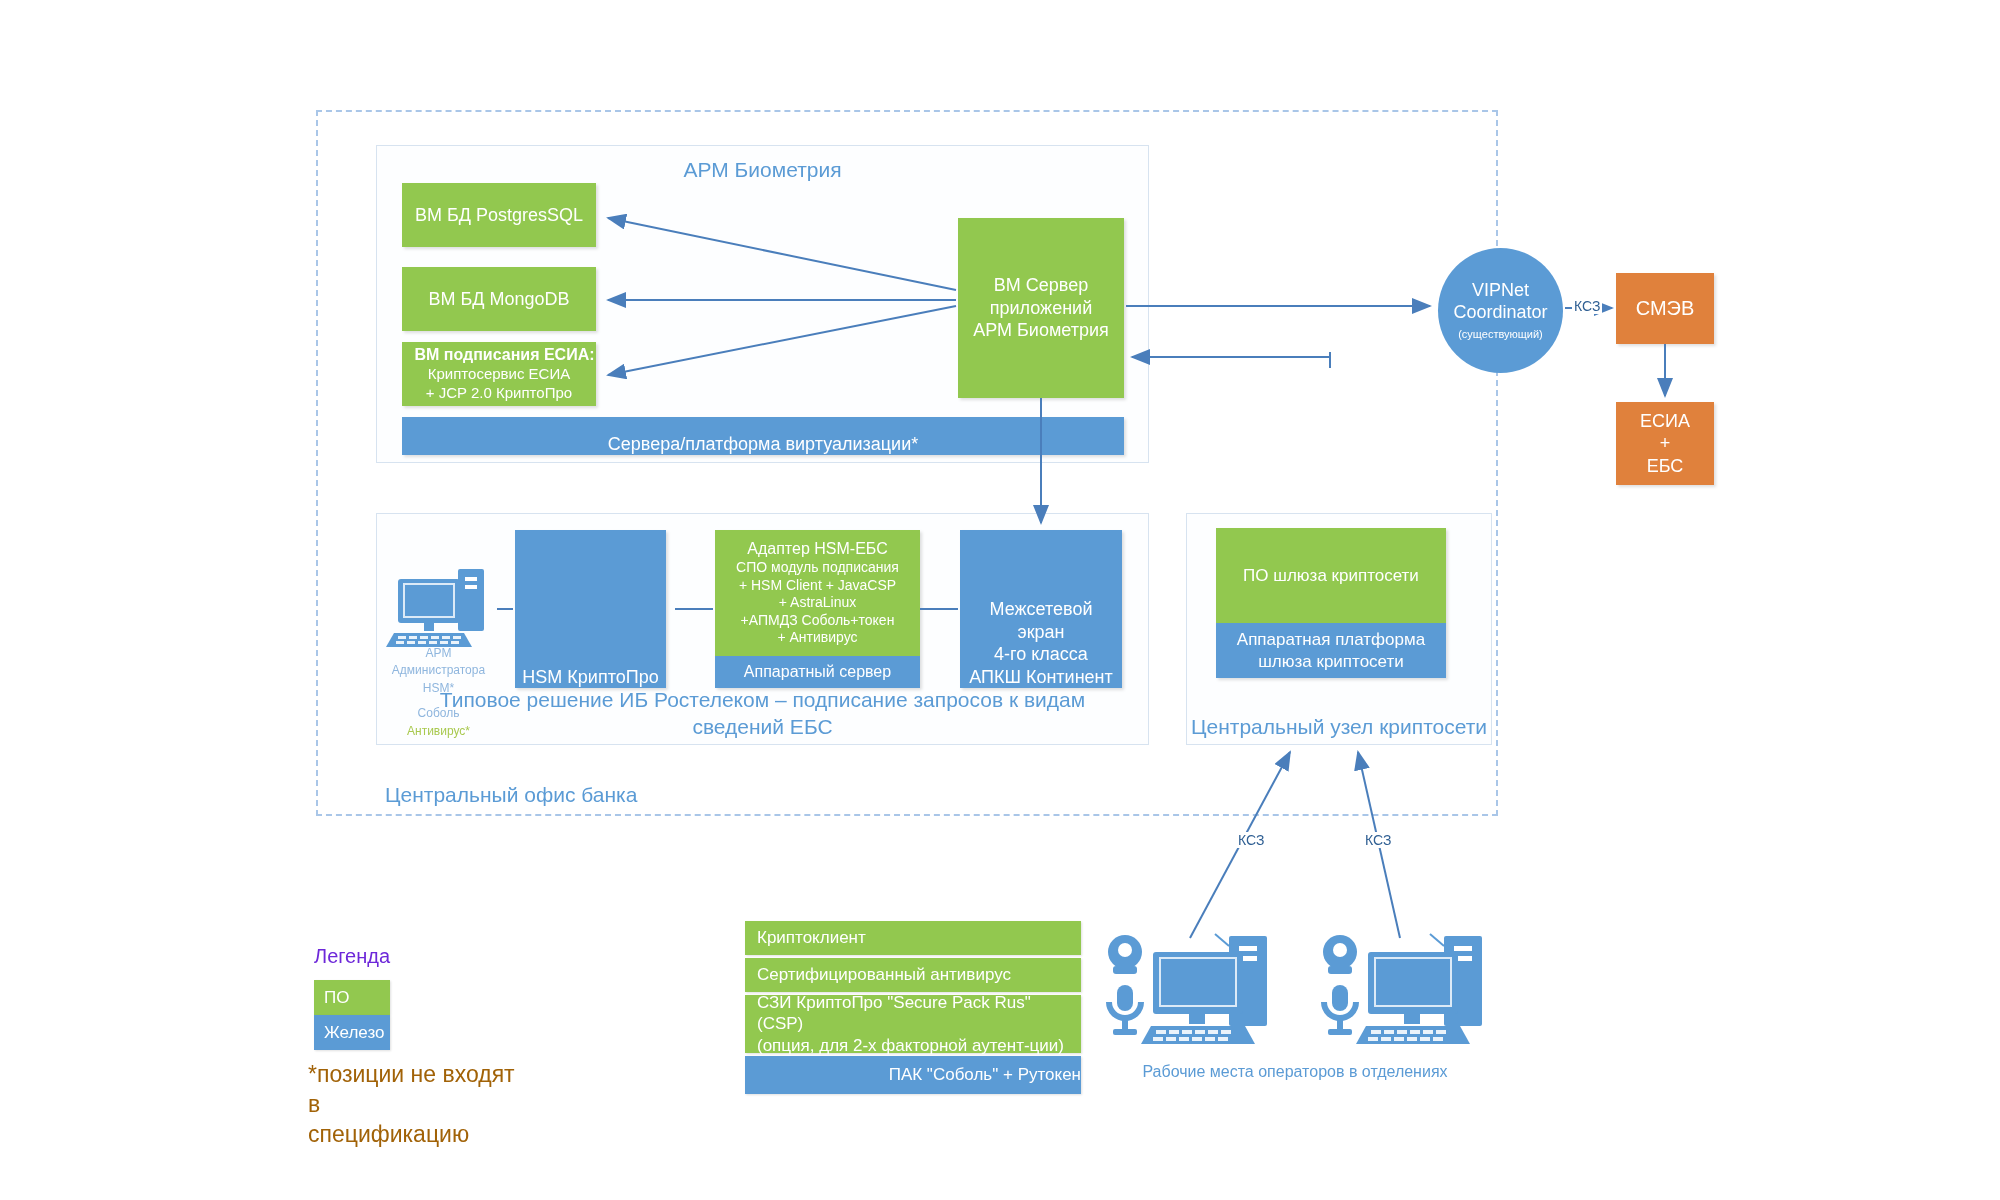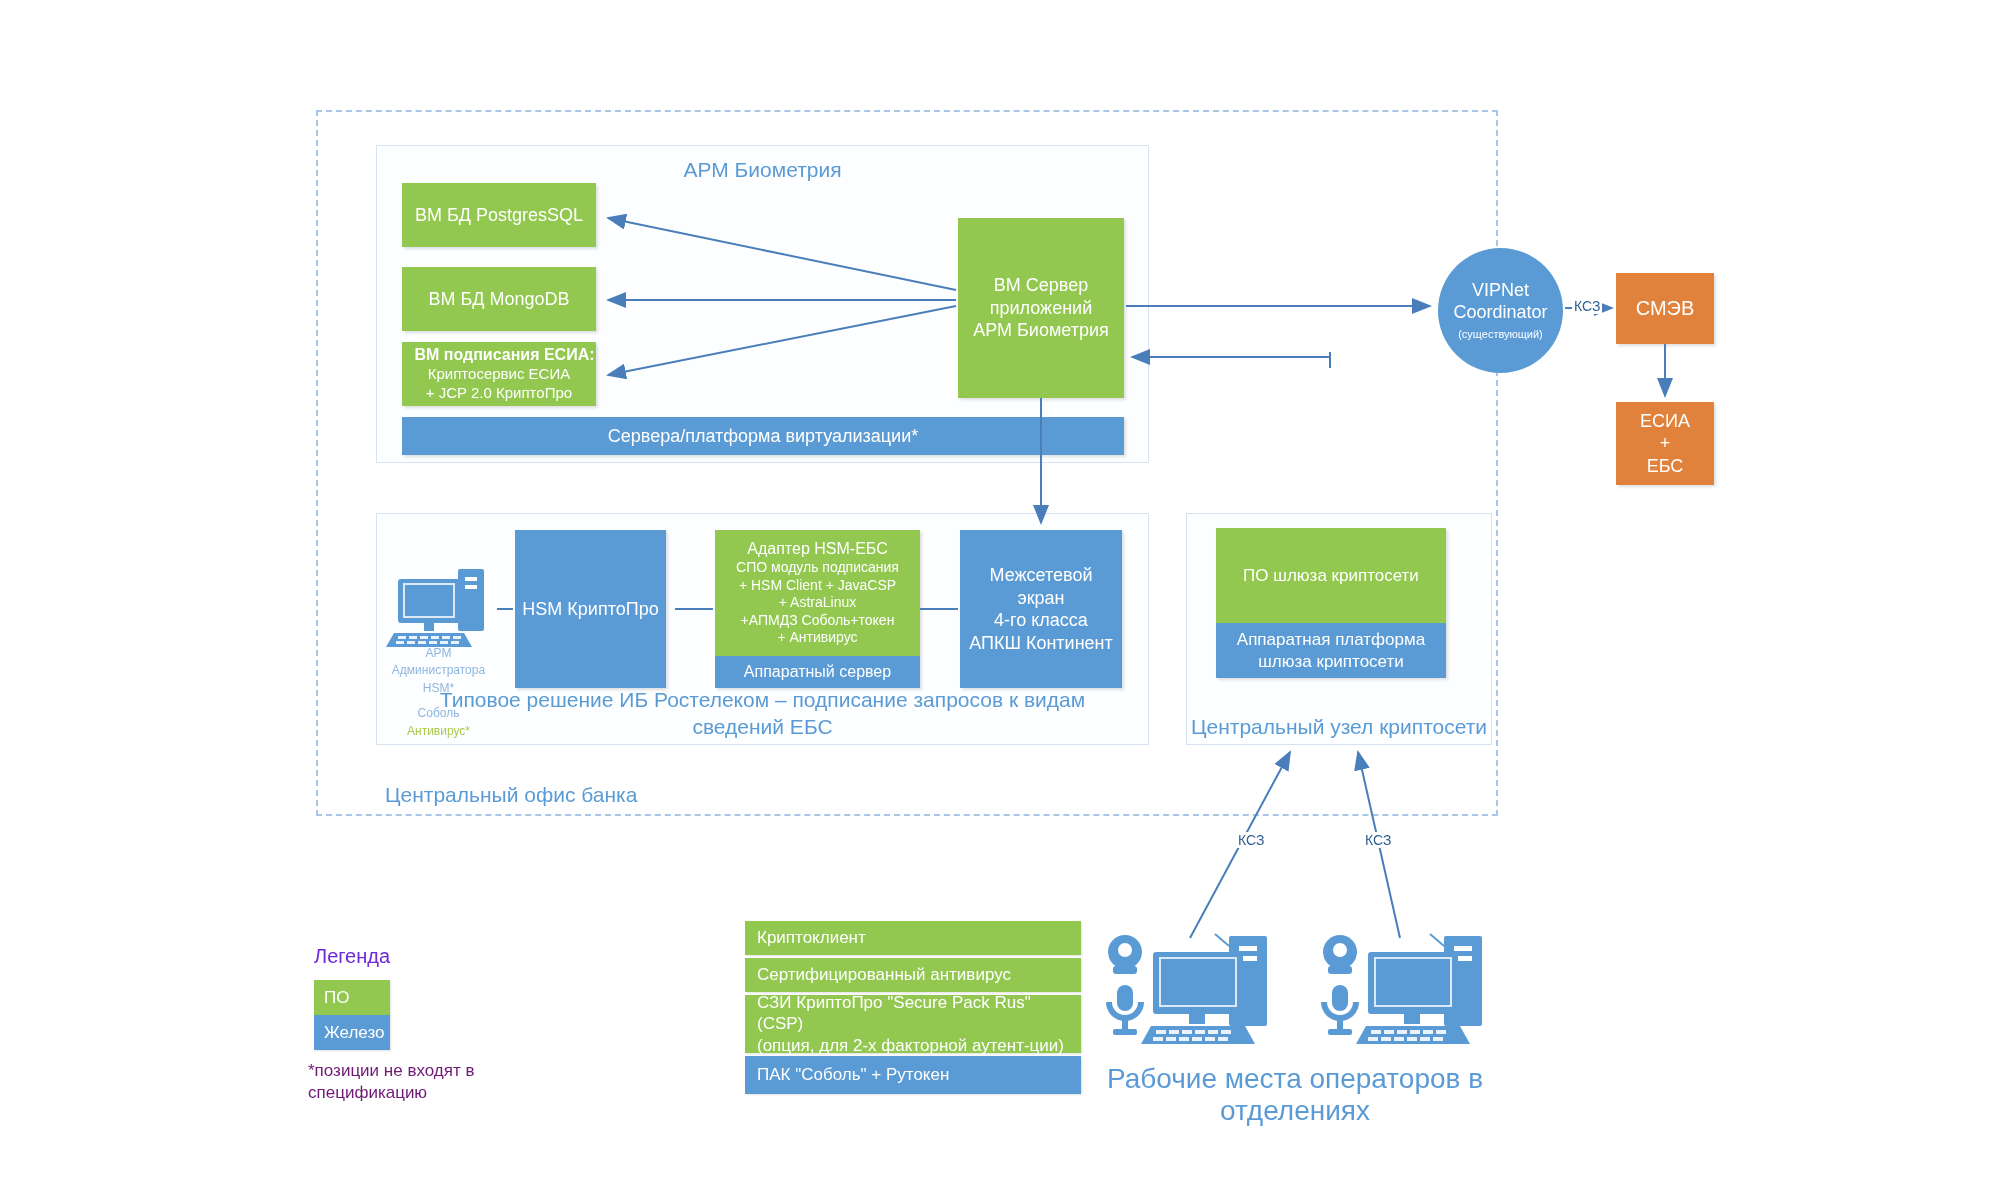--- a/index.html
+++ b/index.html
@@ -13,21 +13,21 @@
   .zone-solid{border:1px solid #D7E3F0;background:#FDFEFF;}
 
   .zone-label{color:#5B9BD5;font-size:21px;}
   .zone-label.center{text-align:center;}
 
   
   .box{display:flex;flex-direction:column;align-items:center;justify-content:center;
        text-align:center;color:#ffffff;line-height:1.25;
        box-shadow:2px 2px 3px rgba(0,0,0,0.13);}
   .green{background:#92C84F;}
-  .blue{background:#5B9BD5;}
+  .blue{background:#5B9BD5;justify-content:flex-end;}
   .orange{background:#E0813C;}
 
   .box .ttl{font-weight:bold;margin-left:11px;}
   .fs20{font-size:20px;}
   .fs18{font-size:18px;}
   .fs17{font-size:17px;}
   .fs16{font-size:16px;}
   .fs15{font-size:15px;}
   .fs14{font-size:14px;}
 
@@ -41,28 +41,28 @@
 
   
   #wires{position:absolute;left:0;top:0;width:2000px;height:1200px;pointer-events:none;}
 
   .edge-label{position:absolute;color:#2F5F93;font-size:14px;background:#fff;padding:0 2px;}
 
   
   .legend-title{color:#6d28d9;font-size:20px;}
   .legend-chip{display:flex;align-items:center;justify-content:flex-start;
                color:#fff;font-size:17px;padding-left:10px;box-shadow:1px 1px 2px rgba(0,0,0,.12);}
-  .note{color:#701a75;font-size:17px;line-height:1.3;}
+  .note{color:#a16207;font-size:23px;line-height:1.3;}
 
   
   .pc-cap{color:#8FB6DE;font-size:12px;text-align:center;line-height:1.45;}
   .pc-cap .sob{color:#8FB6DE;}
   .pc-cap .av{color:#A9C94F;}
 
-  .ops-caption{color:#5B9BD5;font-size:28px;text-align:center;}
+  .ops-caption{color:#5B9BD5;font-size:16px;text-align:center;}
 
   
   .client-row{box-shadow:1px 1px 2px rgba(0,0,0,.12);color:#fff;display:flex;align-items:center;
               padding-left:12px;font-size:17px;line-height:1.25;}
 </style>
 </head>
 <body>
 
 <div id="canvas">
 

